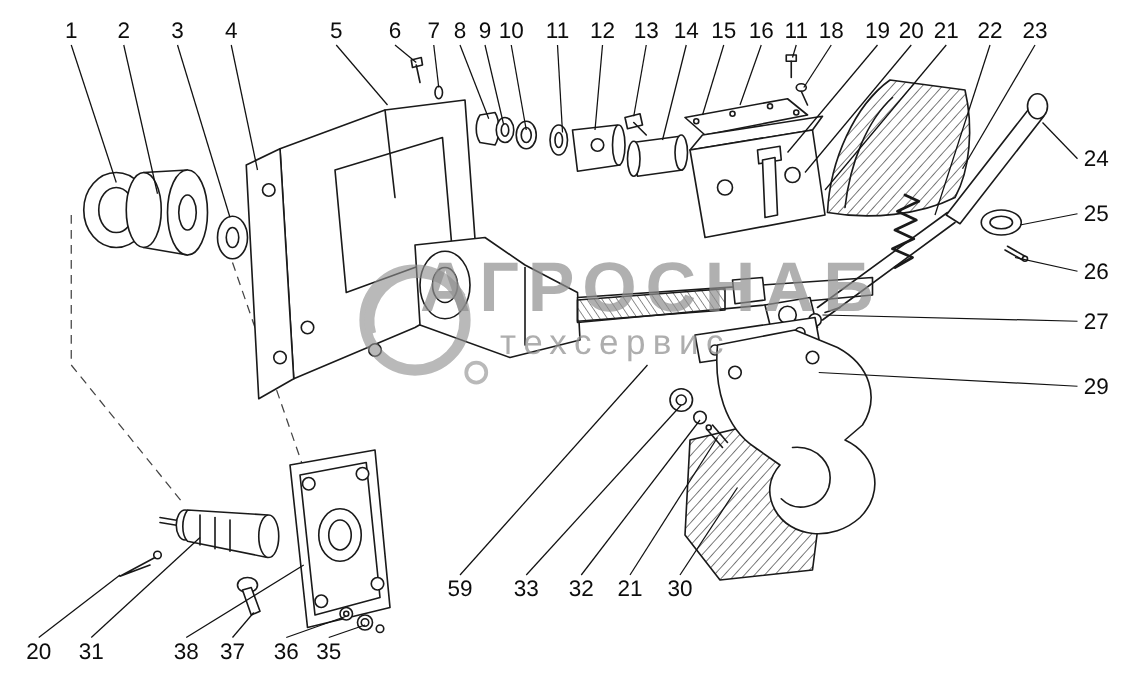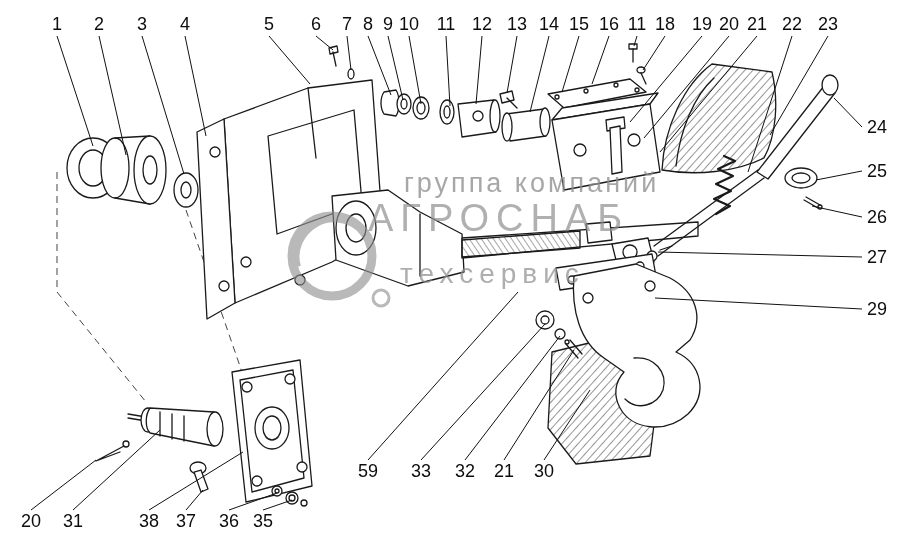--- a/index.html
+++ b/index.html
@@ -3,21 +3,21 @@
 <meta charset="utf-8">
 <style>
   html,body{margin:0;padding:0;background:#fff;}
   .stage{
     position:relative;width:900px;height:546px;background:#ffffff;
     overflow:hidden;font-family:"Liberation Sans",sans-serif;
   }
   svg.art{position:absolute;left:0;top:0;z-index:1;}
   .watermark{position:absolute;z-index:2;color:#8f8f8f;white-space:nowrap;pointer-events:none;}
   .wm1{left:404px;top:168px;font-size:27px;letter-spacing:3px;opacity:.78;}
-  .wm2{left:336px;top:197px;font-size:38px;font-weight:400;letter-spacing:7px;opacity:.7;margin-left:32px;}
+  .wm2{left:336px;top:197px;font-size:56px;font-weight:700;letter-spacing:7px;opacity:.7;}
   .wm3{left:400px;top:258px;font-size:28px;letter-spacing:6px;opacity:.72;}
   .logo{position:absolute;left:272px;top:200px;z-index:2;opacity:.62;pointer-events:none;}
   .callout{
     position:absolute;z-index:3;transform:translateX(-50%);
     font-size:18px;font-weight:500;color:#0d0d0d;line-height:1;
   }
 </style>
 </head>
 <body>
 
@@ -251,21 +251,20 @@
       <line x1="368" y1="460" x2="518" y2="292"></line>
       <line x1="263" y1="510" x2="292" y2="500"></line>
       <line x1="229" y1="510" x2="277" y2="493"></line>
       <line x1="186" y1="510" x2="203" y2="490"></line>
       <line x1="149" y1="510" x2="243" y2="452"></line>
       <line x1="73" y1="510" x2="160" y2="430"></line>
       <line x1="31" y1="510" x2="96" y2="460"></line>
     </g>
   </svg>
 
-  <div class="watermark wm1">группа компаний</div>
   <div class="watermark wm2">АГРОСНАБ</div>
   <div class="watermark wm3">техсервис</div>
   <svg class="logo" width="130" height="115" viewBox="0 0 130 115">
     <circle cx="60" cy="56" r="40" stroke="#8f8f8f" stroke-width="9" fill="none"></circle>
     <path d="M97,38 C86,20 62,13 44,23 C28,32 20,50 25,67" stroke="#8f8f8f" stroke-width="8" fill="none"></path>
     <circle cx="109" cy="98" r="8" stroke="#8f8f8f" stroke-width="3" fill="none"></circle>
   </svg>
 
   <div class="callout" style="left:57px;top:15px">1</div>
   <div class="callout" style="left:99px;top:15px">2</div>

